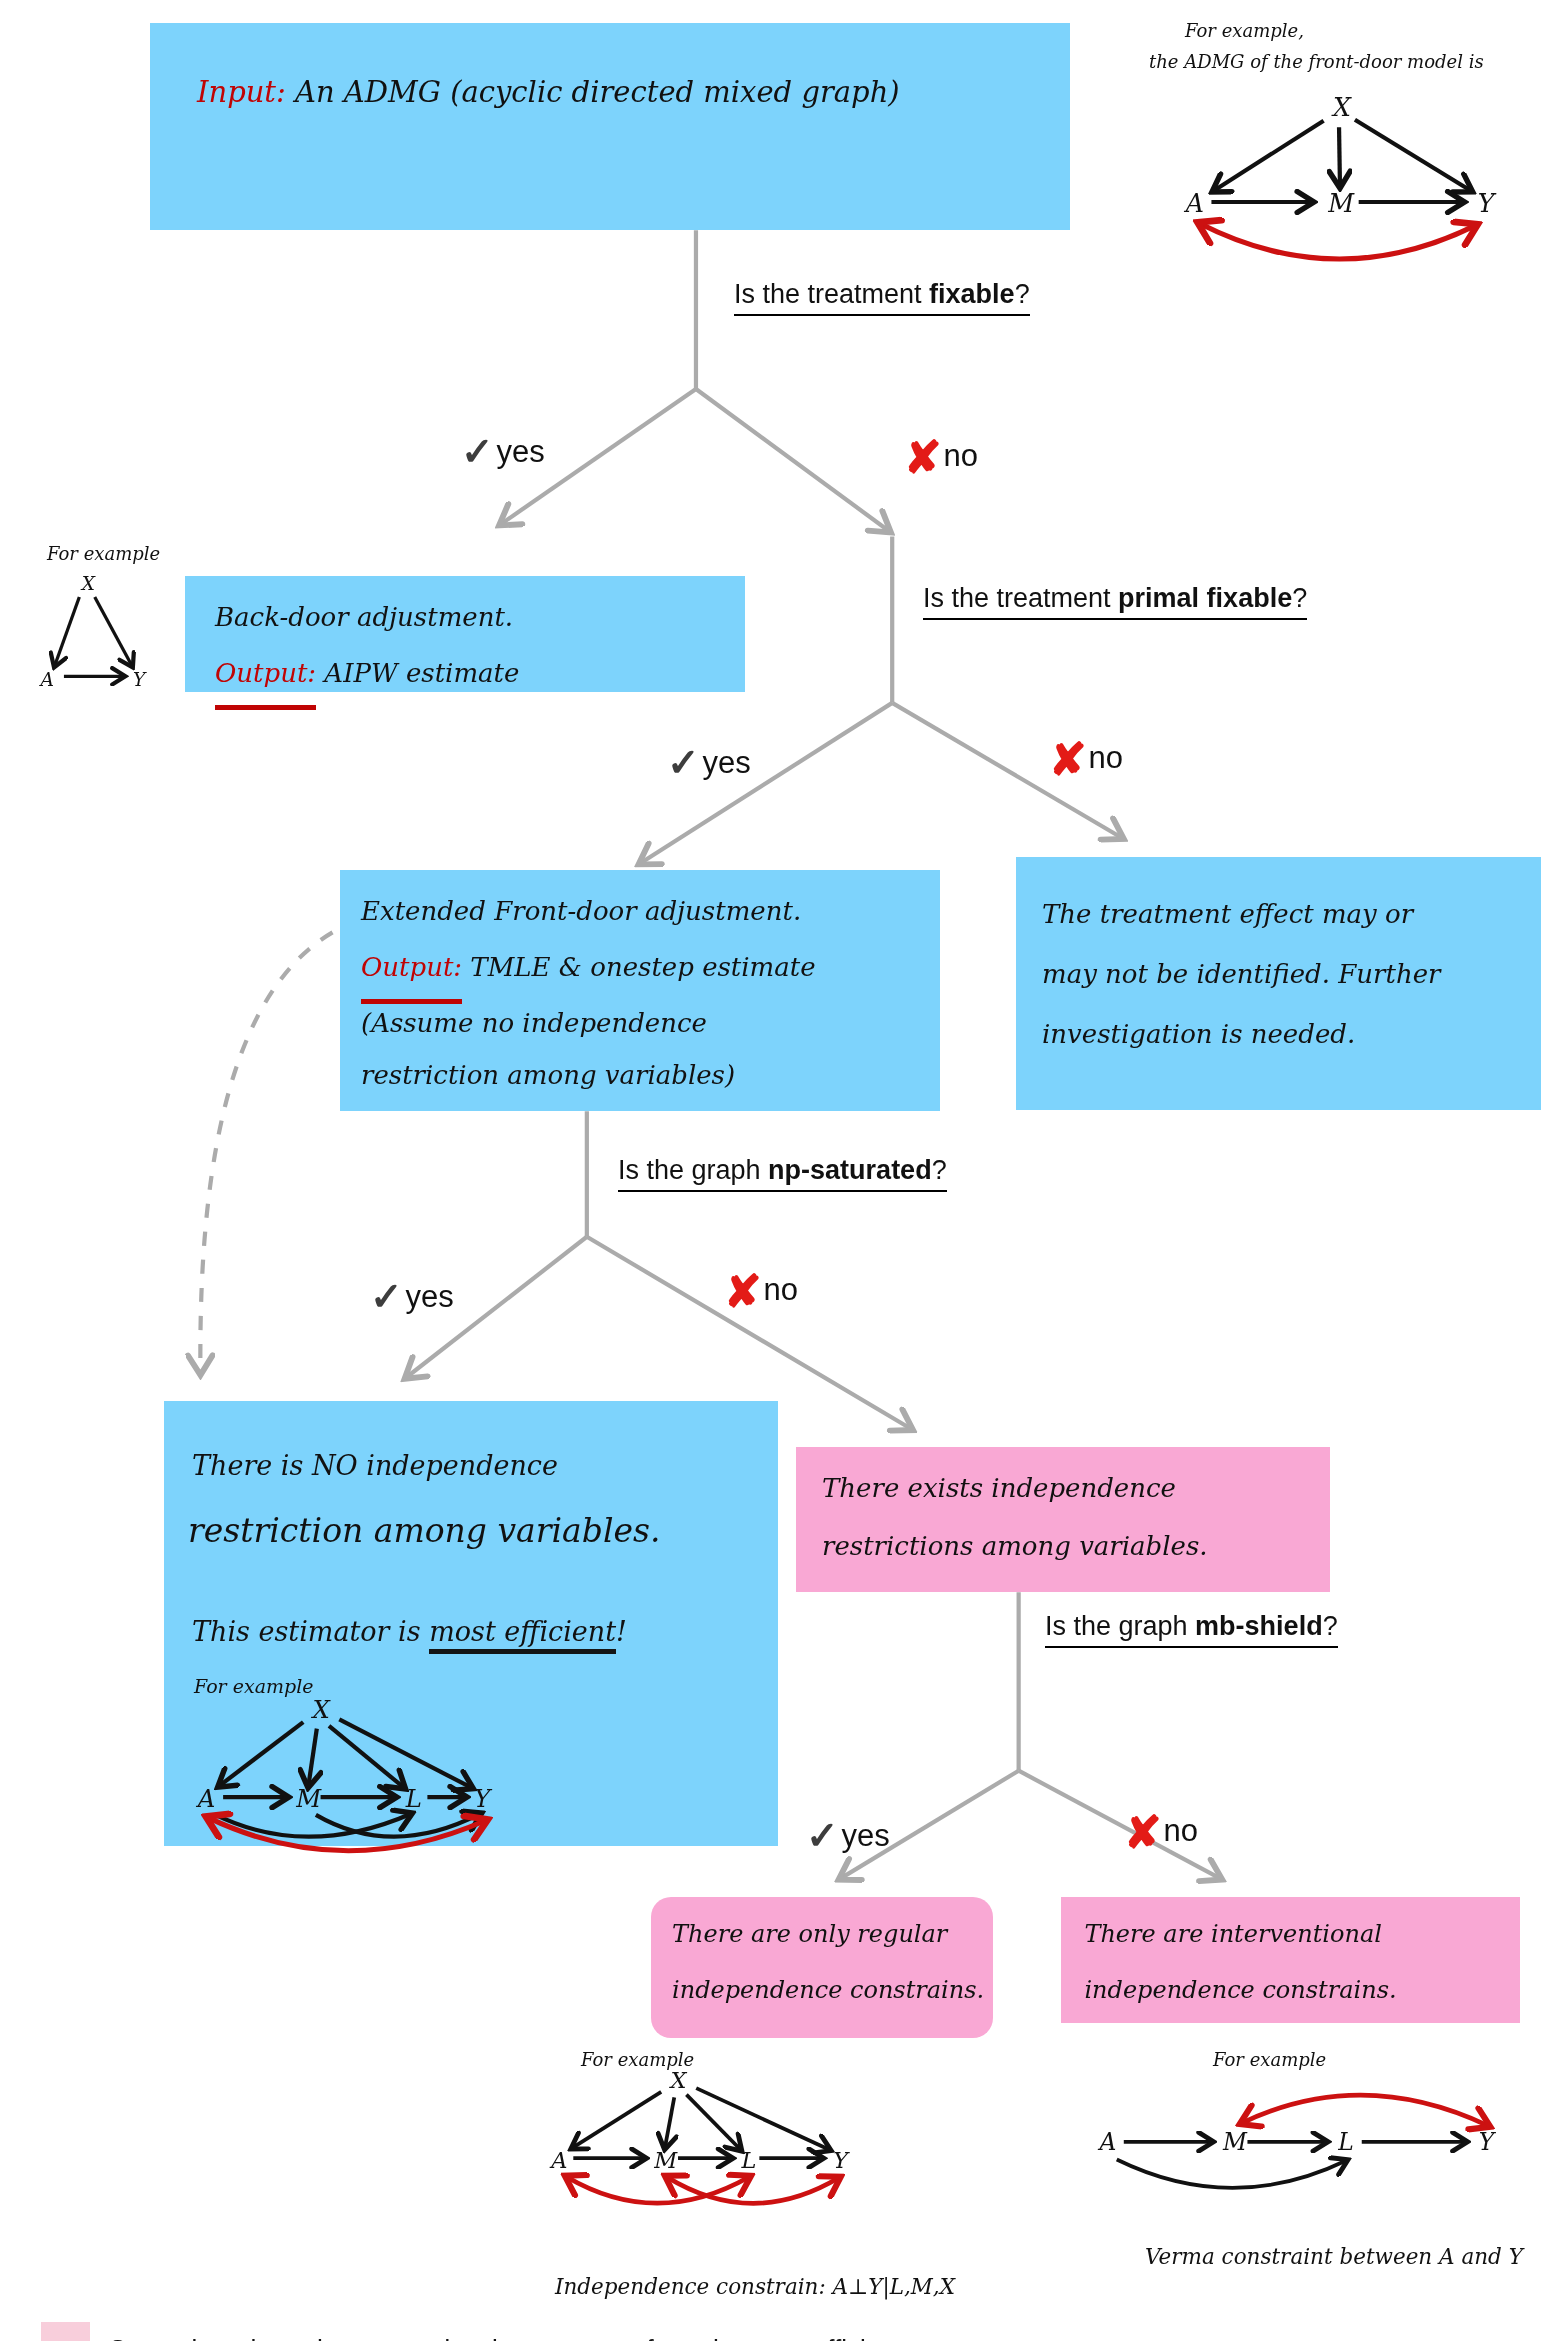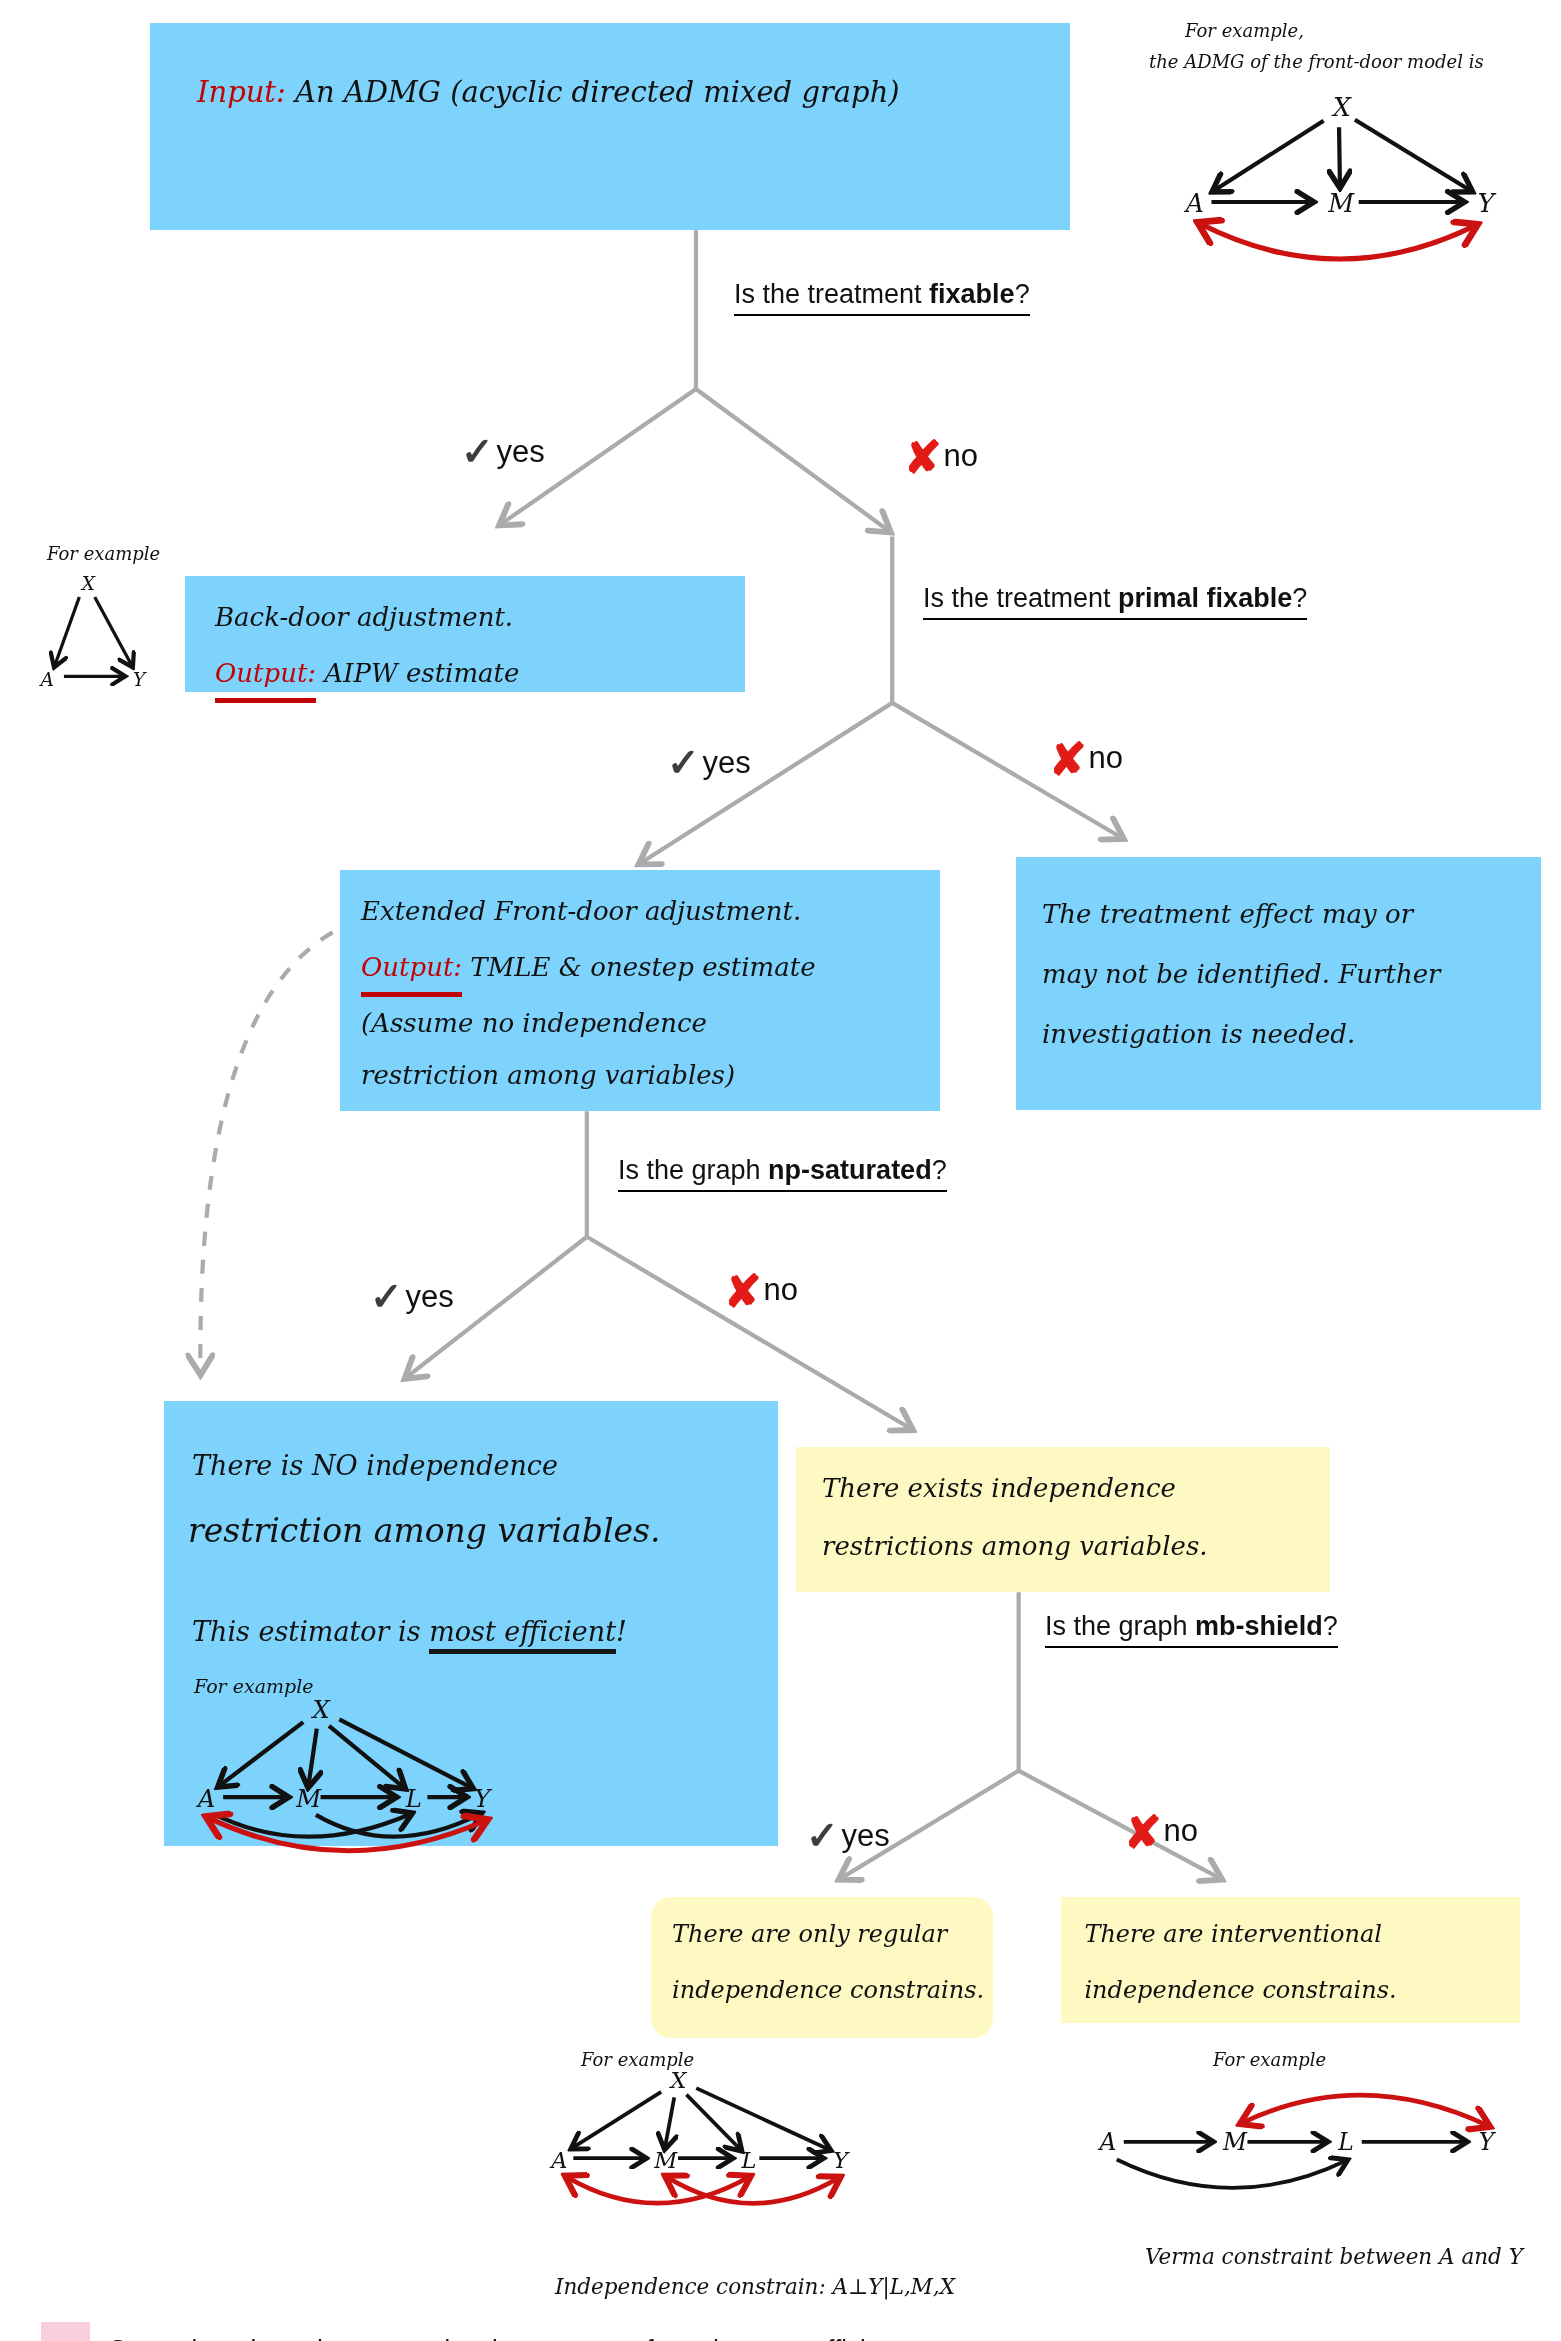--- a/index.html
+++ b/index.html
@@ -1,23 +1,23 @@
 <!DOCTYPE html>
 <html style="font-size:7.5px"><head>
 <meta charset="utf-8">
 <style>
   html,body{margin:0;padding:0;background:#fff;}
   #canvas{position:relative;width:1561px;height:3103px;background:#ffffff;overflow:hidden;
           font-family:"Liberation Sans",sans-serif;color:#111;}
   .box{position:absolute;z-index:2;}
   .pink{background:#7dd3fc;}
-  .graybox{background:#fef9c3;}
+  .graybox{background:#f9a8d4;}
   .script{font-family:"DejaVu Serif",serif;font-style:italic;}
   .red{color:#c00404;}
-  .u-red{border-bottom:5.6px solid #c00404;padding-bottom:10px;}
+  .u-red{border-bottom:5.6px solid #c00404;padding-bottom:17px;}
   .u-black{border-bottom:5.6px solid #151515;padding-bottom:1.9px;text-align:center;}
   .q{position:absolute;z-index:3;font-size:27px;white-space:nowrap;}
   .q-inner{border-bottom:2.8px solid #000;padding-bottom:4.7px;}
   .yesno{position:absolute;z-index:3;white-space:nowrap;font-size:31px;}
   .check{color:#3d3d3d;font-weight:bold;font-size:39px;vertical-align:-2.8px;margin-right:2.8px;}
   .cross{color:#e31b17;font-weight:bold;font-size:45px;vertical-align:-6.6px;margin-right:1.9px;}
   .bline{white-space:nowrap;}
   .cap{position:absolute;z-index:3;font-size:19px;white-space:nowrap;}
   .constraint{position:absolute;z-index:3;font-size:21.5px;white-space:nowrap;}
   .legendline{position:absolute;z-index:3;font-size:26px;white-space:nowrap;}

